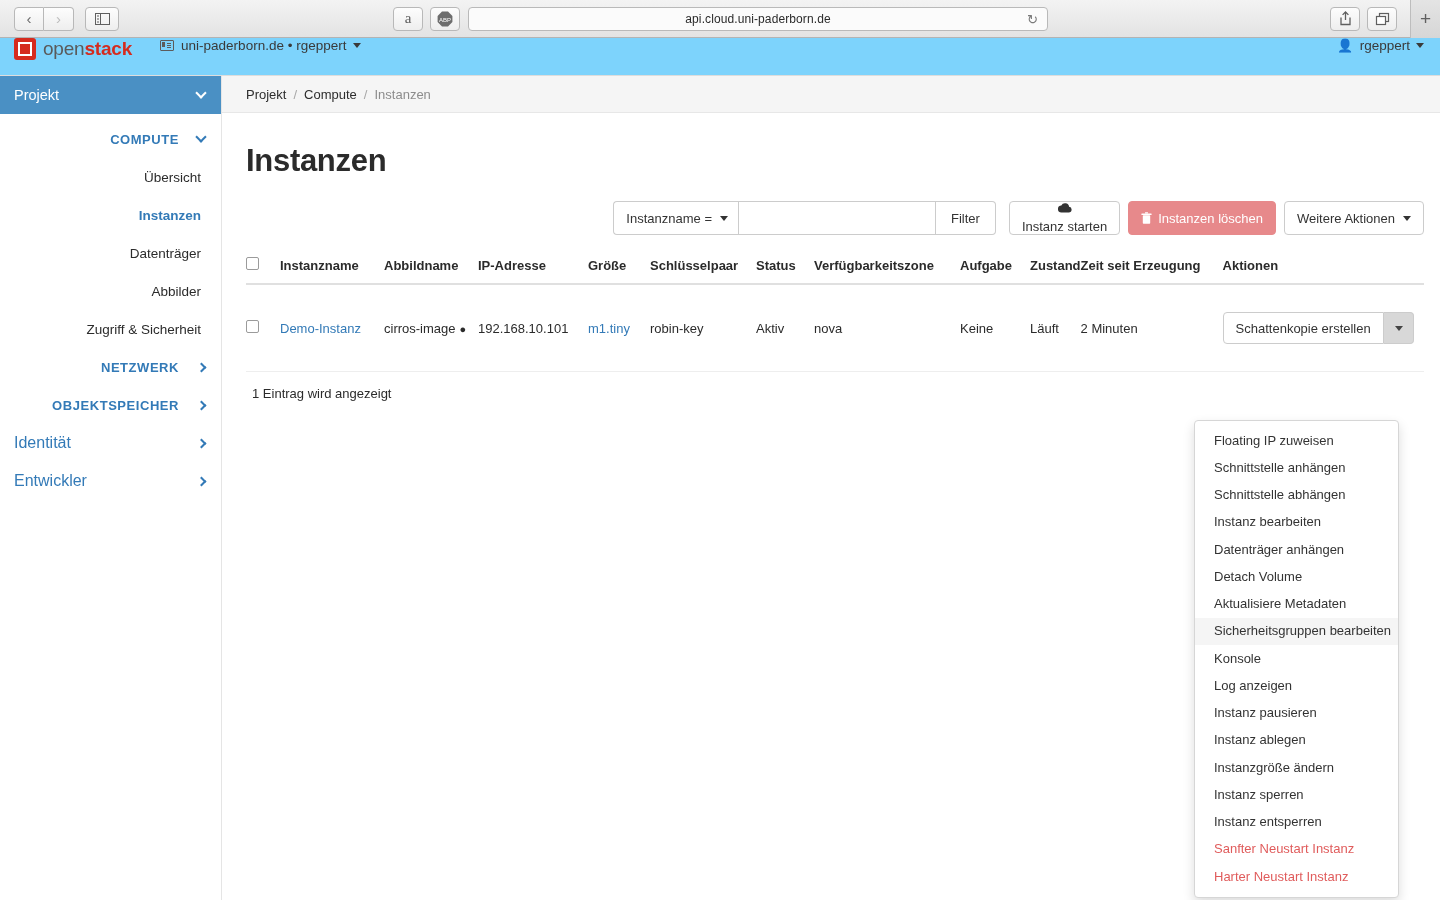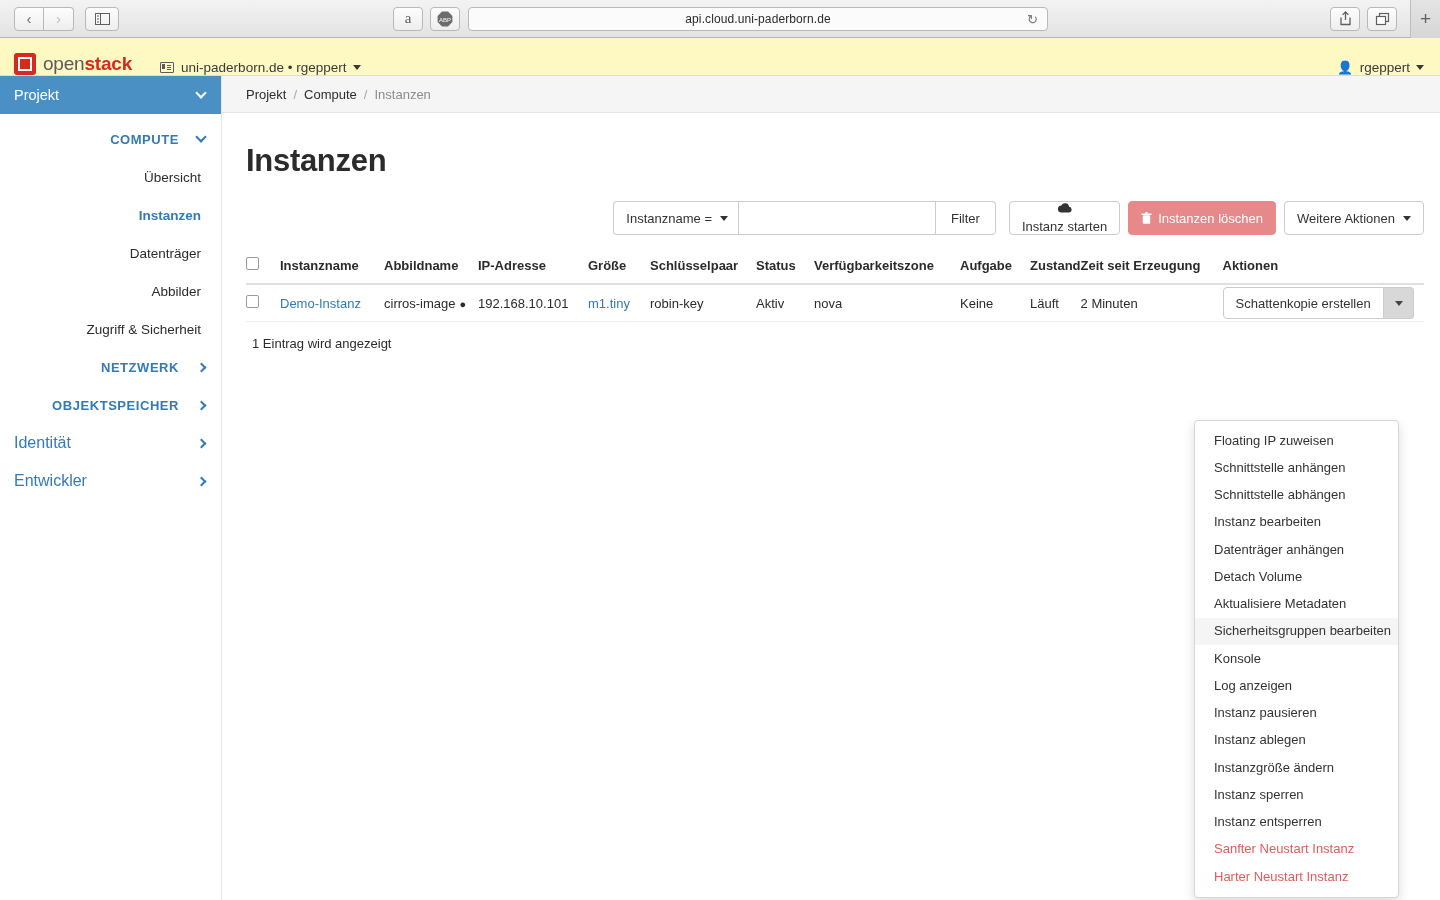--- a/index.html
+++ b/index.html
@@ -64,23 +64,23 @@
     background: linear-gradient(to bottom, #e4e4e4, #d6d6d6);
     border-left: 1px solid #bdbdbd;
     display: flex; align-items: center; justify-content: center;
     font-size: 19px; color: #606060; font-weight: 300;
     margin-left: 6px; margin-right: -8px;
   }
 
   
   .os-topbar {
     height: 38px;
-    background: #fef9c3;
+    background: #7dd3fc;
     border-bottom: 1px solid #dddddd;
-    display: flex; align-items: flex-end;
+    display: flex; align-items: flex-start;
     padding: 0 16px 0 14px;
   }
   .os-logo { display: flex; align-items: center; gap: 7px; }
   .os-logo-mark {
     width: 22px; height: 22px;
     background: #d52b1e;
     border-radius: 3px;
     display: flex; align-items: center; justify-content: center;
     position: relative;
   }
@@ -251,21 +251,21 @@
   table.instances { width: 100%; border-collapse: collapse; }
   table.instances thead th {
     text-align: left;
     font-size: 13px; font-weight: 700; color: #2b2b2b;
     padding: 8px 0 10px 0;
     border-bottom: 2px solid #e0e0e0;
     white-space: nowrap;
   }
   table.instances tbody td {
     font-size: 13px; color: #2b2b2b;
-    padding: 2px 0;
+    padding: 27px 0;
     border-bottom: 1px solid #eeeeee;
     vertical-align: middle;
     white-space: nowrap;
   }
   .cbx {
     width: 13px; height: 13px;
     border: 1px solid #9b9b9b;
     border-radius: 2px;
     background: #fff;
     display: inline-block;

